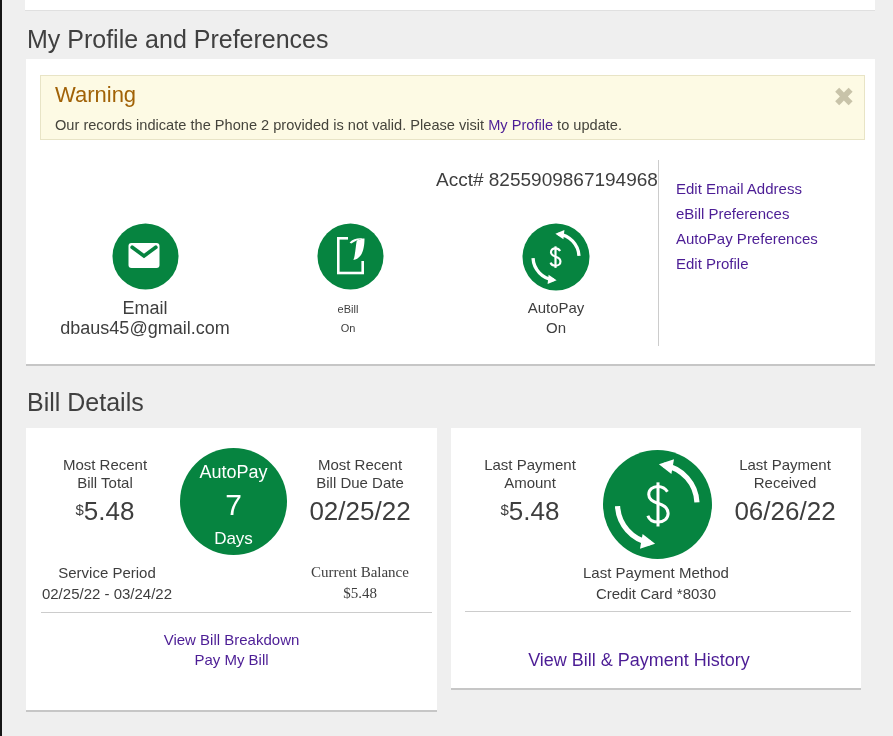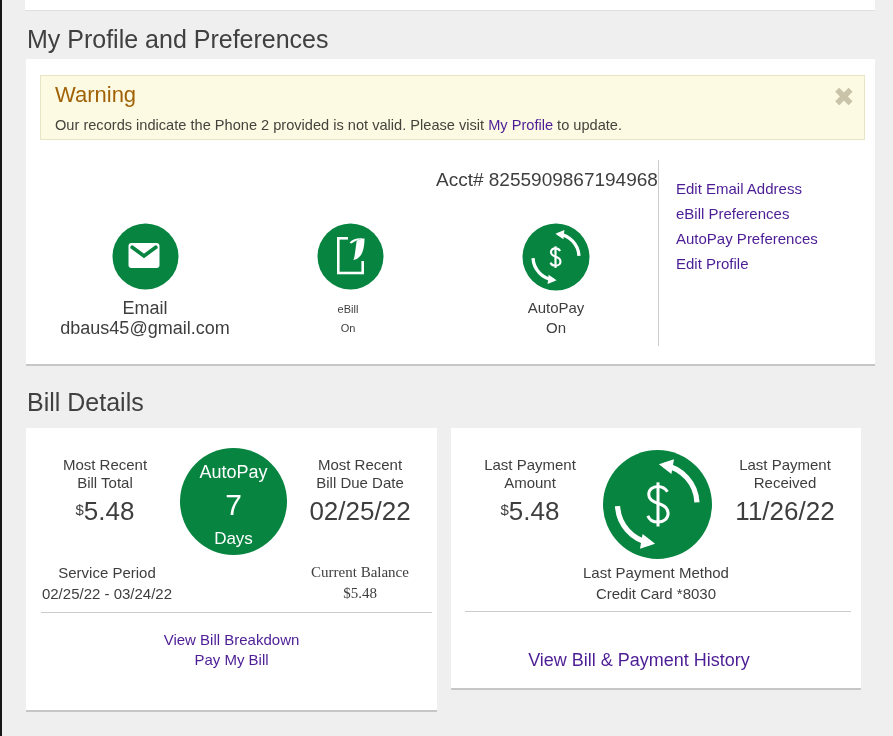--- a/index.html
+++ b/index.html
@@ -84,21 +84,21 @@
 
   <div class="abs dark ctr" style="left:26px;top:562.3px;width:162px;font-size:15px;line-height:21px;">Service Period<br>02/25/22 - 03/24/22</div>
   <div class="abs dark ctr" style="left:270px;top:562.3px;width:180px;font-size:15px;line-height:21px;font-family:Liberation Serif, serif;">Current Balance<br>$5.48</div>
   <div class="abs" style="left:41px;top:611.5px;width:391px;height:1px;background:#ccc;"></div>
   <div class="abs link ctr" style="left:26px;top:629.5px;width:411px;font-size:15px;line-height:20.5px;">View Bill Breakdown<br>Pay My Bill</div>
 
   <div class="card" style="left:451px;top:428px;width:410px;height:260px;"></div>
   <div class="abs dark ctr" style="left:450px;top:455.8px;width:160px;font-size:15px;line-height:18px;">Last Payment<br>Amount</div>
   <div class="abs dark ctr" style="left:450px;top:497.5px;width:160px;font-size:26px;line-height:26px;"><span style="font-size:15px;position:relative;top:-5px;">$</span>5.48</div>
   <div class="abs dark ctr" style="left:705px;top:455.8px;width:160px;font-size:15px;line-height:18px;">Last Payment<br>Received</div>
-  <div class="abs dark ctr" style="left:705px;top:497.5px;width:160px;font-size:26px;line-height:26px;">11/26/22</div>
+  <div class="abs dark ctr" style="left:705px;top:497.5px;width:160px;font-size:26px;line-height:26px;">06/26/22</div>
 
   <svg class="abs" style="left:603px;top:450px;" width="109" height="109" viewBox="0 0 109 109">
     <circle cx="54.5" cy="54.5" r="54.5" fill="#068440"></circle>
     <g stroke="#fff" stroke-width="1.7" fill="none" transform="translate(55 54.6) scale(1.78)">
       <path d="M 5.3 -7.2 C 4 -9.4 2 -10.2 -0.1 -10.2 C -3 -10.2 -5.2 -8.4 -5.2 -5.7 C -5.2 -2.7 -2.5 -1.5 0.2 -0.6 C 3 0.3 5.7 1.7 5.7 4.8 C 5.7 7.8 3.3 9.8 0.1 9.8 C -2.7 9.8 -4.9 8.5 -5.7 6.2"></path>
       <path d="M 0 -12.5 L 0 12.3"></path>
     </g>
     <g stroke="#fff" stroke-width="5.2" fill="none">
       <path d="M 93.95 52.43 A 39.5 39.5 0 0 0 60.86 15.1"></path>
       <path d="M 14.55 56.07 A 39.5 39.5 0 0 0 47.14 92.9"></path>

